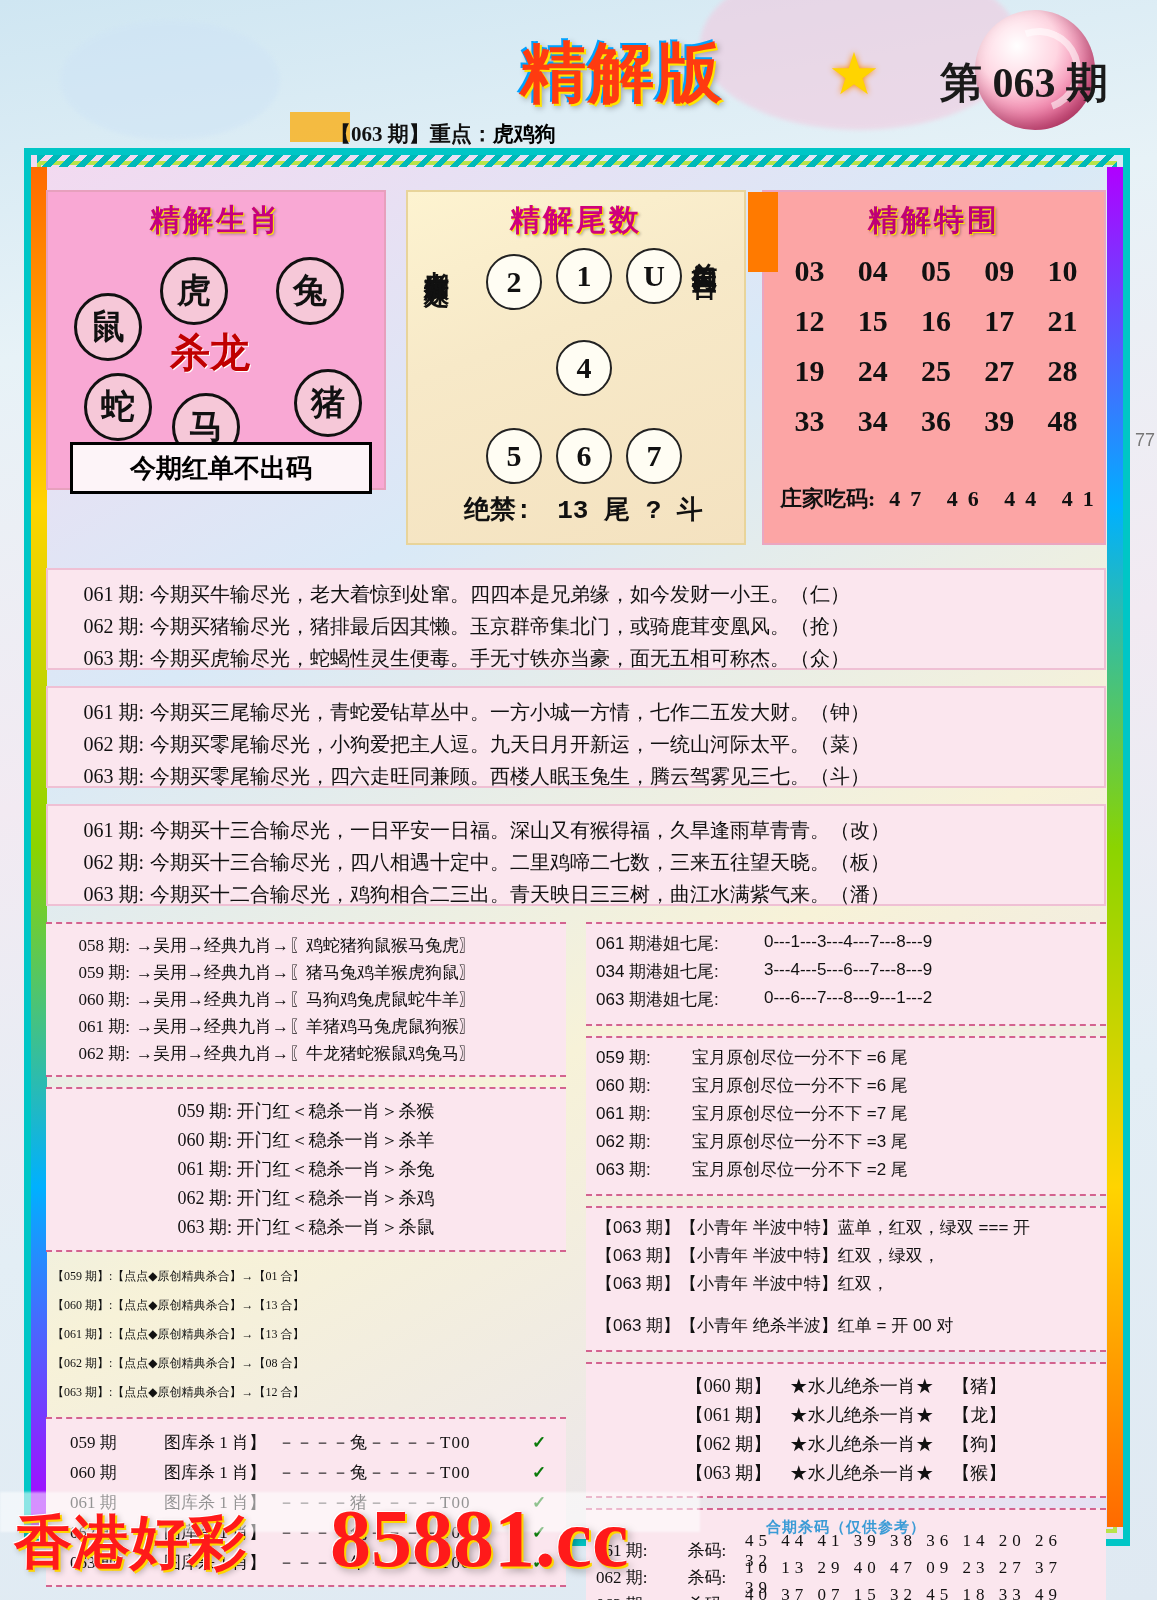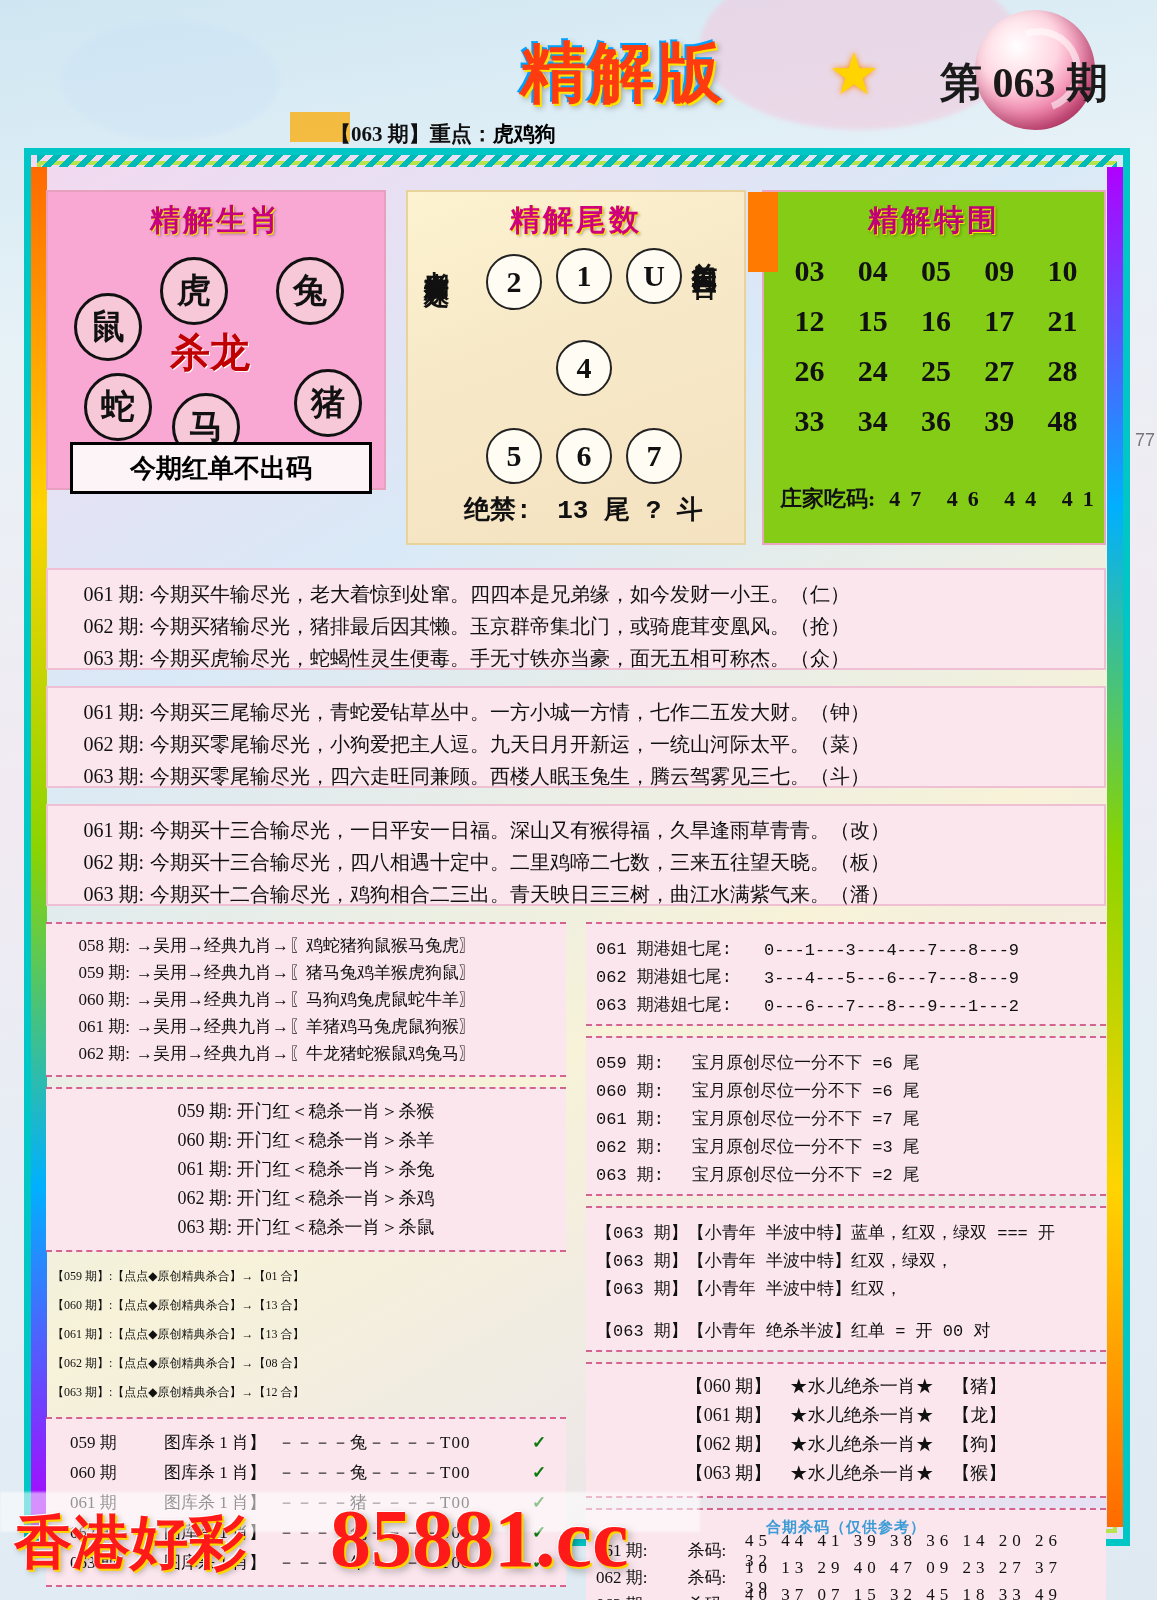--- a/index.html
+++ b/index.html
@@ -116,21 +116,21 @@
   .b1{left:148px;top:56px;}
   .b2{left:218px;top:56px;}
   .b3{left:148px;top:148px;}
   .b4{left:78px;top:236px;}
   .b5{left:148px;top:236px;}
   .b6{left:218px;top:236px;}
   .p2-ban{position:absolute;left:56px;top:300px;font-size:26px;font-weight:bold;color:#111;
     font-family:Liberation Mono, monospace;}
 
   
-  .p3{left:716px;top:0;width:344px;height:355px;background:#84cc16;border:2px solid #eaa6c1;}
+  .p3{left:716px;top:0;width:344px;height:355px;background:#fca5a5;border:2px solid #eaa6c1;}
   .p3 .panel-title{color:#bf0076;}
   .p3-strip{position:absolute;left:-16px;top:0;width:30px;height:80px;background:#ff7a00;}
   .numgrid{
     position:absolute;left:14px;top:62px;width:316px;
     display:grid;grid-template-columns:repeat(5,1fr);row-gap:16px;
   }
   .numgrid span{
     text-align:center;font-size:30px;font-weight:bold;color:#111;
     font-family:"Liberation Serif","DejaVu Serif",serif;
   }
@@ -176,22 +176,22 @@
   }
   .tblrow{
     display:flex;align-items:center;font-size:17px;height:30px;
     font-family:"Liberation Serif","DejaVu Serif",serif;color:#111;
   }
   .tblrow .c1{width:82px;text-align:left;padding-left:14px;}
   .tblrow .c2{width:126px;text-align:center;}
   .tblrow .c3{flex:1;text-align:left;letter-spacing:1px;}
   .tblrow .c4{width:34px;text-align:center;color:#0a7a0a;font-weight:bold;}
   .rline{
-    display:flex;font-size:17px;height:28px;align-items:flex-end;color:#111;
-    font-family:Liberation Mono, monospace;white-space:nowrap;
+    display:flex;font-size:17px;height:28px;align-items:flex-start;color:#111;
+    font-family:Liberation Sans, sans-serif;white-space:nowrap;
   }
   .rline .idx{width:96px;text-align:left;}
   .kill-title{
     text-align:center;font-size:15px;color:#3a9bd6;font-weight:bold;letter-spacing:1px;
     font-family:"Liberation Serif","DejaVu Serif",serif;
   }
   .kill-row{
     display:flex;font-size:17px;height:27px;align-items:center;color:#111;
     font-family:"Liberation Serif","DejaVu Serif",serif;
   }
@@ -281,21 +281,21 @@
       <span>03</span>
       <span>04</span>
       <span>05</span>
       <span>09</span>
       <span>10</span>
       <span>12</span>
       <span>15</span>
       <span>16</span>
       <span>17</span>
       <span>21</span>
-      <span>26</span>
+      <span>19</span>
       <span>24</span>
       <span>25</span>
       <span>27</span>
       <span>28</span>
       <span>33</span>
       <span>34</span>
       <span>36</span>
       <span>39</span>
       <span>48</span>
     </div>
@@ -426,21 +426,21 @@
 </div>
 
 <div class="colR">
 
   <div class="box">
     <div class="rline">
       <span class="idx" style="width:168px;">061 期港姐七尾:</span>
       <span>0---1---3---4---7---8---9</span>
     </div>
     <div class="rline">
-      <span class="idx" style="width:168px;">062 期港姐七尾:</span>
+      <span class="idx" style="width:168px;">034 期港姐七尾:</span>
       <span>3---4---5---6---7---8---9</span>
     </div>
     <div class="rline">
       <span class="idx" style="width:168px;">063 期港姐七尾:</span>
       <span>0---6---7---8---9---1---2</span>
     </div>
   </div>
 
   <div class="box">
     <div class="rline">

